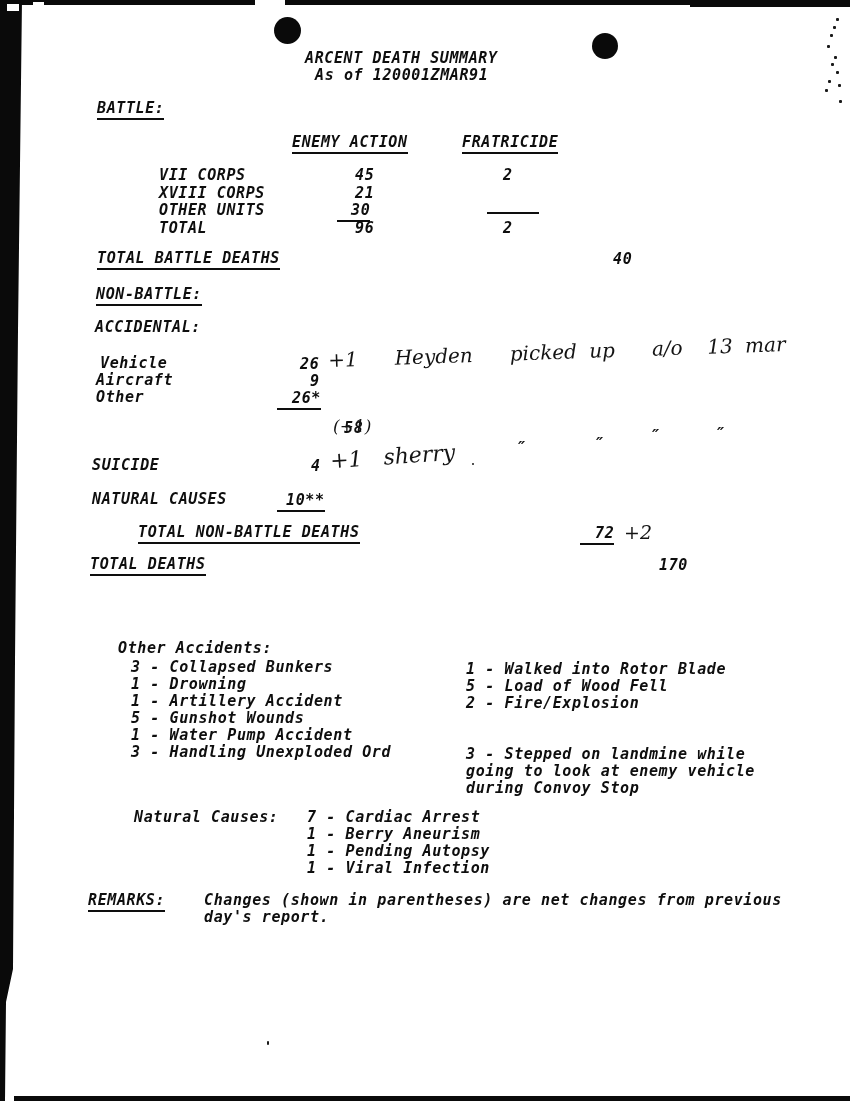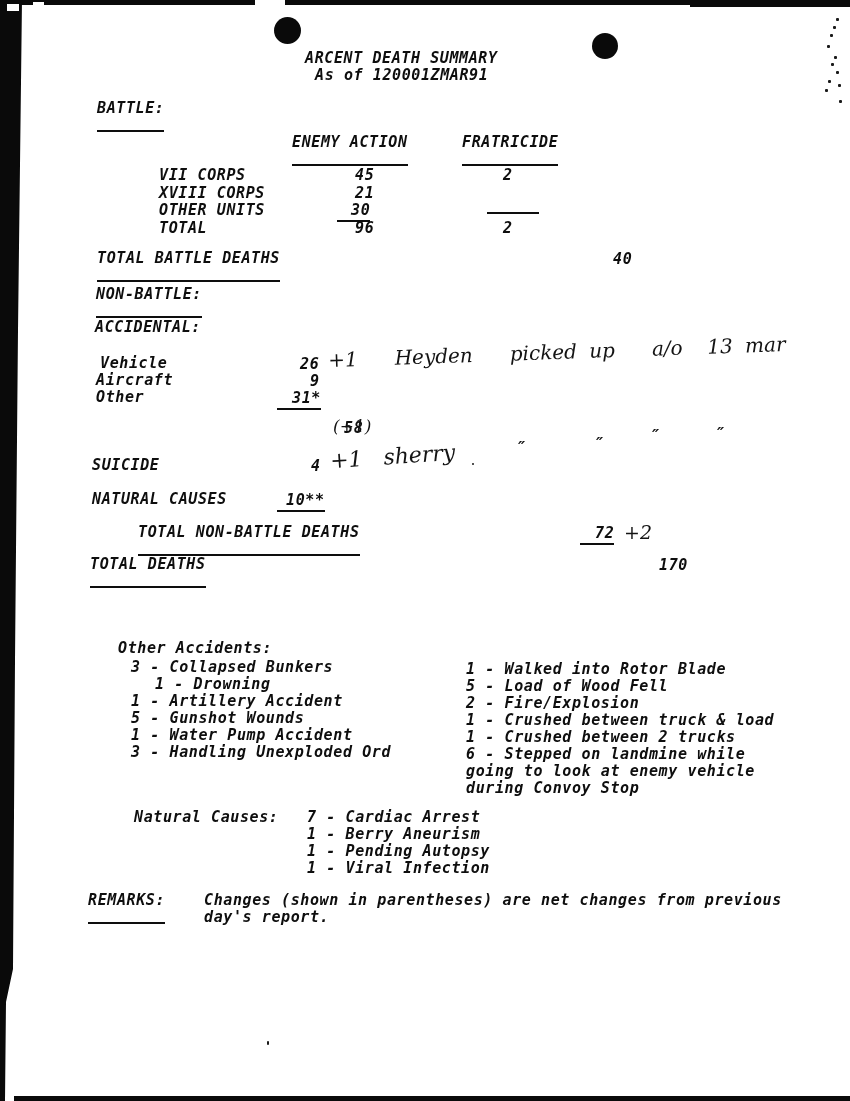--- a/index.html
+++ b/index.html
@@ -1,19 +1,19 @@
 <!DOCTYPE html>
 <html><head>
 <meta charset="utf-8">
 <style>
   html,body{margin:0;padding:0;background:#e8e8e8;}
   .page{position:relative;width:850px;height:1101px;background:#ffffff;overflow:hidden;
         font-family:"DejaVu Sans Mono","Liberation Mono",monospace;font-weight:700;color:#0e0e0e;}
   .t{position:absolute;font-size:15px;line-height:15px;letter-spacing:0.6px;white-space:pre;font-style:italic;}
-  .ul{display:inline-block;border-bottom:2px solid #0e0e0e;padding-bottom:14px;}
+  .ul{display:inline-block;border-bottom:2px solid #0e0e0e;padding-bottom:2px;}
   .uext{display:inline-block;border-bottom:2px solid #0e0e0e;padding-bottom:2px;}
   .hline{position:absolute;border-bottom:2px solid #0e0e0e;height:0;}
   .hw{position:absolute;font-family:"DejaVu Serif","Liberation Serif",serif;font-style:italic;
       font-weight:400;color:#141414;white-space:pre;}
   .ditto{position:absolute;font-family:"DejaVu Serif",serif;font-style:italic;font-size:16px;color:#141414;}
   .artifact{position:absolute;background:#0a0a0a;}
   .hole{position:absolute;background:#0a0a0a;border-radius:50%;}
   .spk{position:absolute;background:#1a1a1a;width:3px;height:3px;border-radius:1px;}
   .whitemark{position:absolute;background:#ffffff;}
 </style>
@@ -75,21 +75,21 @@
   <div class="t" style="left:95px;top:320px;">ACCIDENTAL:</div>
 
   <div class="t" style="left:100px;top:356px;">Vehicle</div>
   <div class="t" style="left:300px;top:357px;">26</div>
   <div class="hw" style="left:328px;top:340px;font-size:20px;transform:rotate(-2deg);word-spacing:6px;">+1   Heyden   picked up   a/o  13 mar</div>
 
   <div class="t" style="left:96px;top:373px;">Aircraft</div>
   <div class="t" style="left:310px;top:374px;">9</div>
 
   <div class="t" style="left:96px;top:390px;">Other</div>
-  <div class="t" style="left:277px;top:391px;"><span class="uext" style="padding-left:15px;"><span>31*</span></span></div>
+  <div class="t" style="left:277px;top:391px;"><span class="uext" style="padding-left:15px;"><span>26*</span></span></div>
 
   <div class="t" style="left:300px;top:421px;margin-left:44px;">58</div>
   <div class="hw" style="left:333px;top:416px;font-size:17px;">(+1)</div>
 
   <div class="ditto" style="left:518px;top:438px;">″</div>
   <div class="ditto" style="left:596px;top:434px;">″</div>
   <div class="ditto" style="left:652px;top:426px;">″</div>
   <div class="ditto" style="left:717px;top:424px;">″</div>
 
   <div class="t" style="left:92px;top:458px;">SUICIDE</div>
@@ -101,32 +101,30 @@
 
   <div class="t" style="left:90px;top:525px;margin-left:48px;"><span class="ul">TOTAL NON-BATTLE DEATHS</span></div>
   <div class="t" style="left:580px;top:526px;"><span class="uext" style="padding-left:15px;"><span>72</span></span></div>
   <div class="hw" style="left:624px;top:521px;font-size:19px;">+2</div>
 
   <div class="t" style="left:90px;top:557px;"><span class="ul">TOTAL DEATHS</span></div>
   <div class="t" style="left:659px;top:558px;">170</div>
 
   <div class="t" style="left:118px;top:641px;">Other Accidents:</div>
   <div class="t" style="left:131px;top:660px;">3 - Collapsed Bunkers</div>
-  <div class="t" style="left:131px;top:677px;margin-left:24px;">1 - Drowning</div>
+  <div class="t" style="left:131px;top:677px;">1 - Drowning</div>
   <div class="t" style="left:131px;top:694px;">1 - Artillery Accident</div>
   <div class="t" style="left:131px;top:711px;">5 - Gunshot Wounds</div>
   <div class="t" style="left:131px;top:728px;">1 - Water Pump Accident</div>
   <div class="t" style="left:131px;top:745px;">3 - Handling Unexploded Ord</div>
 
   <div class="t" style="left:466px;top:662px;">1 - Walked into Rotor Blade</div>
   <div class="t" style="left:466px;top:679px;">5 - Load of Wood Fell</div>
   <div class="t" style="left:466px;top:696px;">2 - Fire/Explosion</div>
-  <div class="t" style="left:466px;top:713px;">1 - Crushed between truck &amp; load</div>
-  <div class="t" style="left:466px;top:730px;">1 - Crushed between 2 trucks</div>
-  <div class="t" style="left:466px;top:747px;">6 - Stepped on landmine while</div>
+  <div class="t" style="left:466px;top:747px;">3 - Stepped on landmine while</div>
   <div class="t" style="left:466px;top:764px;">going to look at enemy vehicle</div>
   <div class="t" style="left:466px;top:781px;">during Convoy Stop</div>
 
   <div class="t" style="left:134px;top:810px;">Natural Causes:</div>
   <div class="t" style="left:307px;top:810px;">7 - Cardiac Arrest</div>
   <div class="t" style="left:307px;top:827px;">1 - Berry Aneurism</div>
   <div class="t" style="left:307px;top:844px;">1 - Pending Autopsy</div>
   <div class="t" style="left:307px;top:861px;">1 - Viral Infection</div>
 
   <div class="t" style="left:88px;top:893px;"><span class="ul">REMARKS:</span></div>

